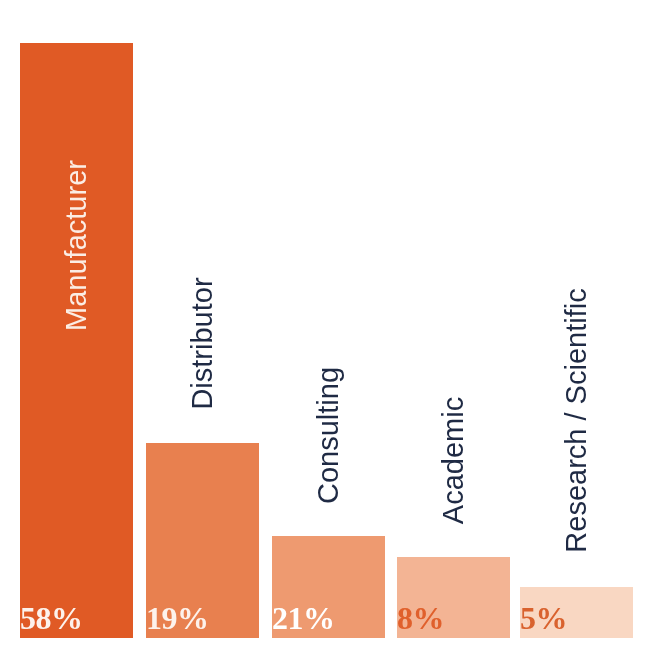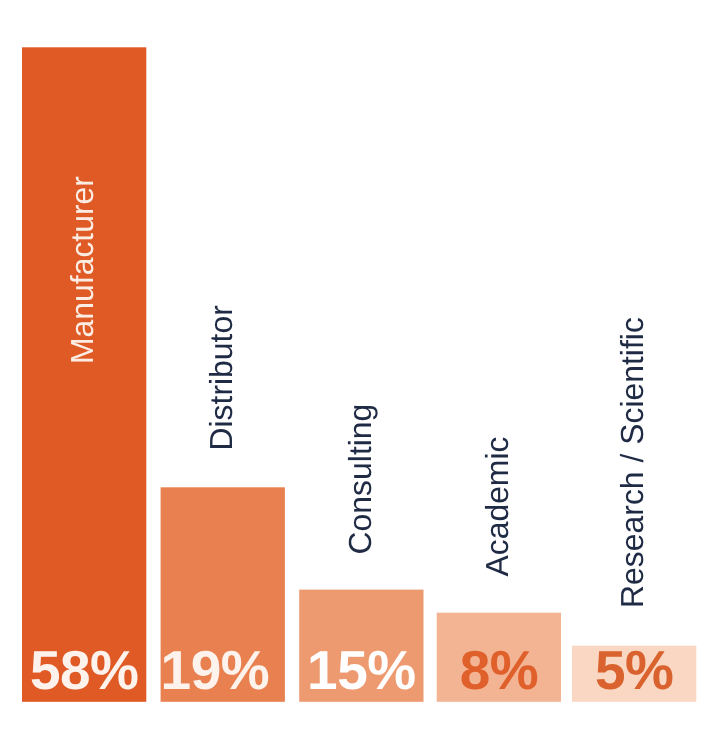--- a/index.html
+++ b/index.html
@@ -34,26 +34,26 @@
     width: 113px;
     box-sizing: border-box;
   }
 
   
   .bar-value {
     position: absolute;
     bottom: 4px;
     left: 0;
     width: 113px;
-    text-align: center;
-    font-size: 50px;
+    text-align: left;
+    font-size: 32px;
     font-weight: bold;
     letter-spacing: -0.5px;
     line-height: 1;
-    font-family: Liberation Sans, sans-serif;
+    font-family: Liberation Serif, serif;
   }
 
   
   .label-wrap {
     position: absolute;
     left: 0;
     width: 113px;
     display: flex;
     align-items: center;
     justify-content: center;
@@ -82,21 +82,21 @@
   <div class="bar-group" style="left: 146px; width: 113px;">
     <div class="bar" style="height: 195px; width: 113px; background: rgb(232, 128, 79);"></div>
     <div class="bar-value" style="color: rgb(253, 242, 236); width: 96px;">19%</div>
   </div>
   <div class="label-wrap" style="left: 146px; top: 248px; height: 190px; width: 113px;">
     <div class="rot" style="color: rgb(31, 42, 68);">Distributor</div>
   </div>
 
   <div class="bar-group" style="left: 272px; width: 113px;">
     <div class="bar" style="height: 102px; width: 113px; background: rgb(238, 154, 112);"></div>
-    <div class="bar-value" style="color: rgb(255, 255, 255); width: 113px;">15%</div>
+    <div class="bar-value" style="color: rgb(255, 255, 255); width: 113px;">21%</div>
   </div>
   <div class="label-wrap" style="left: 272px; top: 338px; height: 195px; width: 113px;">
     <div class="rot" style="color: rgb(31, 42, 68);">Consulting</div>
   </div>
 
   <div class="bar-group" style="left: 397px; width: 113px;">
     <div class="bar" style="height: 81px; width: 113px; background: rgb(243, 180, 148);"></div>
     <div class="bar-value" style="color: rgb(224, 96, 44); width: 113px;">8%</div>
   </div>
   <div class="label-wrap" style="left: 397px; top: 368px; height: 185px; width: 113px;">

